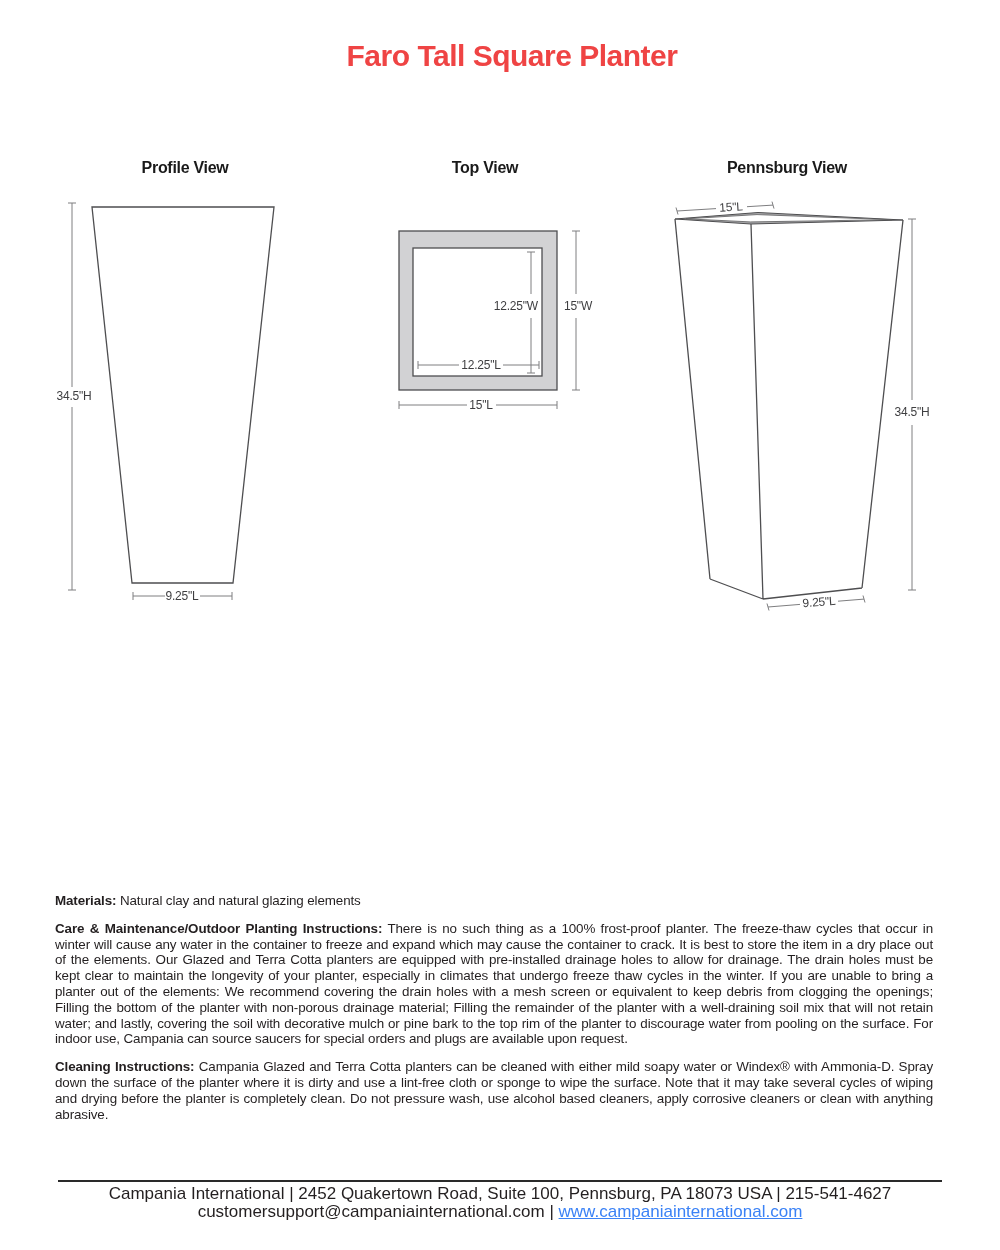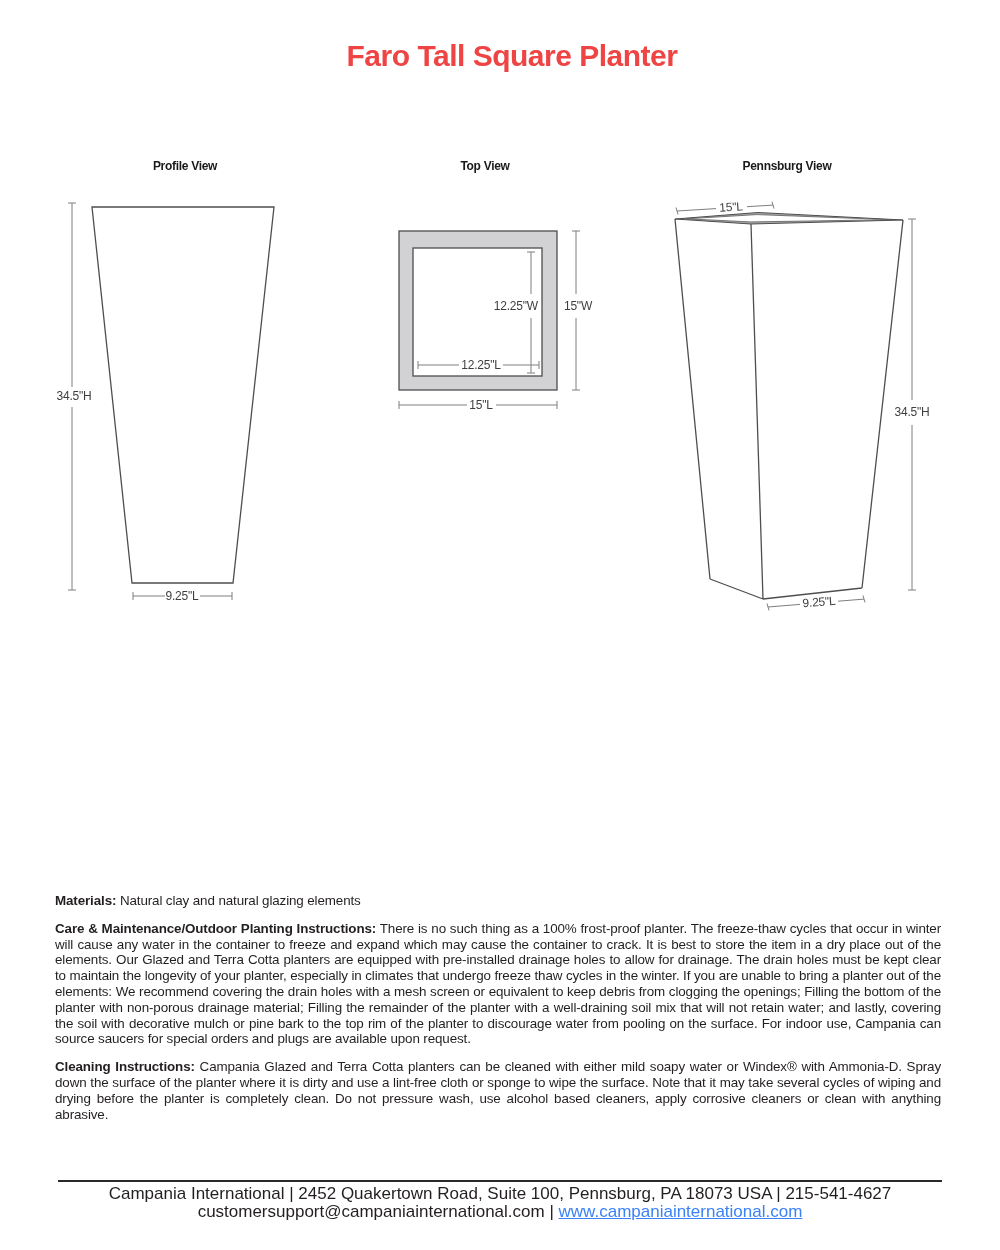--- a/index.html
+++ b/index.html
@@ -7,42 +7,42 @@
     position:relative; width:1000px; height:1250px; background:#ffffff;
     font-family:"Liberation Sans", sans-serif; color:#231f20; overflow:hidden;
   }
   .title {
     position:absolute; top:27px; left:0; width:1000px; margin:12px;
     text-align:center; font-size:30px; font-weight:bold; letter-spacing:-0.5px;
     color:#ef4444;
   }
   .view-label {
     position:absolute; top:159px; width:220px; text-align:center;
-    font-size:12px; font-weight:bold; letter-spacing:-0.3px; color:#1a1a1a;
+    font-size:16px; font-weight:bold; letter-spacing:-0.3px; color:#1a1a1a;
   }
   .vl-profile  { left:75px;  }
   .vl-top      { left:375px; }
   .vl-iso      { left:677px; }
   .drawings { position:absolute; top:190px; left:0; }
   .shape  { fill:none; stroke:#4e4e50; stroke-width:1.3; }
   .gray   { fill:#d2d2d4; }
   .white  { fill:#ffffff; }
   .rim    { fill:#a9a9ab; stroke-width:1; }
   .rim-in { fill:#ffffff; stroke:#5a5a5c; stroke-width:0.8; }
   .dim path { fill:none; stroke:#7e7e80; stroke-width:1; }
   .dim text {
     font-family:"Liberation Sans", sans-serif; font-size:12px;
     fill:#3e3e40; letter-spacing:-0.2px;
   }
   .specs {
     position:absolute; left:55px; top:893px; width:890px;
     font-size:13.4px; line-height:15.8px; letter-spacing:-0.12px;
     text-align:justify; color:#231f20;
   }
-  .spec-para { margin:0 4px 12px 0; }
+  .spec-para { margin:0 12px 12px 0; }
   .spec-para b { font-weight:bold; }
   .footer-rule {
     position:absolute; left:58px; top:1180px; width:884px; height:2px;
     background:#2a2a2a;
   }
   .footer {
     position:absolute; left:0; top:1185px; width:1000px; text-align:center;
     font-size:17px; line-height:17.5px; color:#231f20;
   }
   .footer a { color:#3b82f6; text-decoration:underline; }

